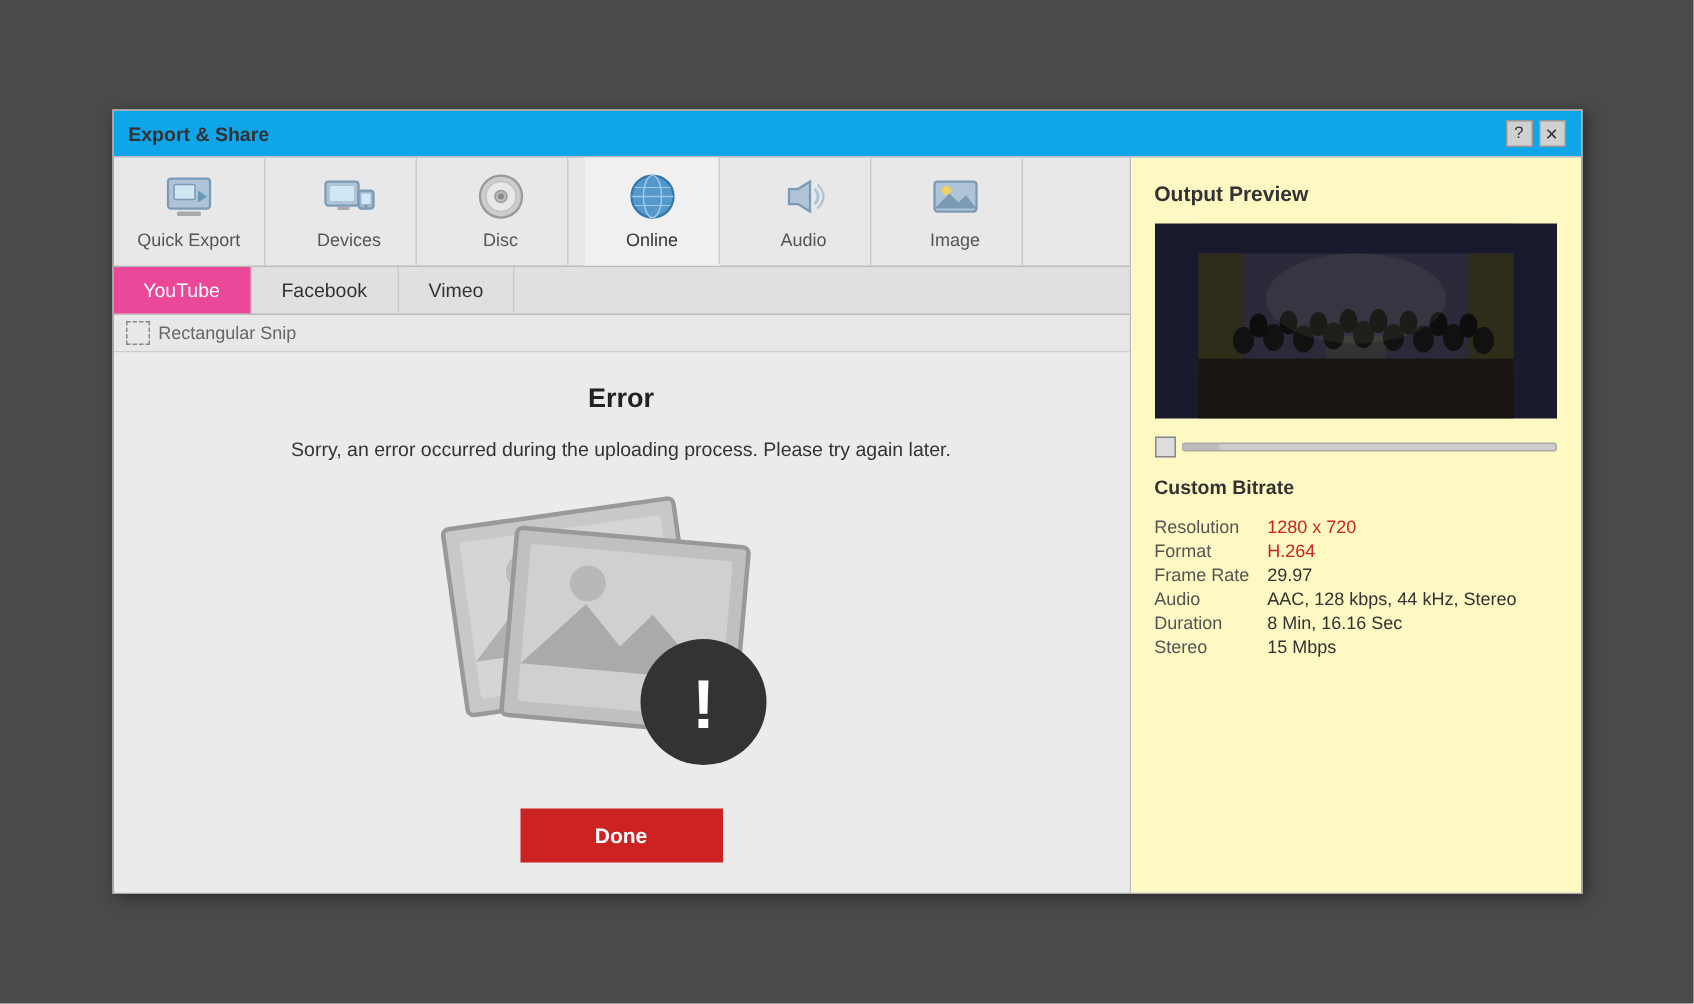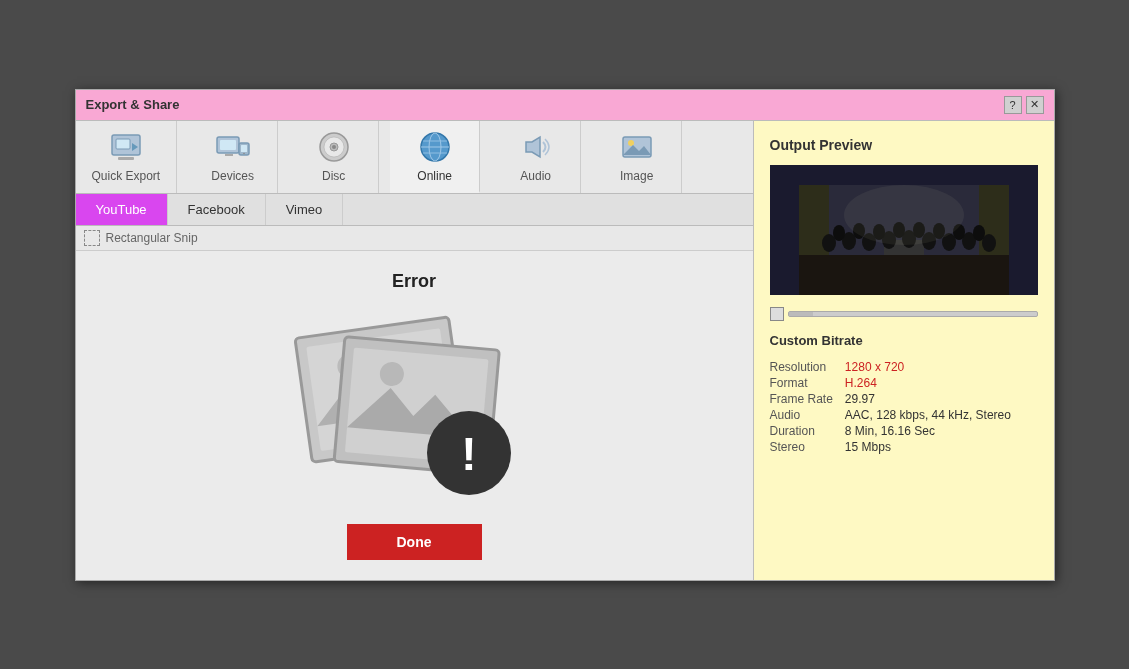--- a/index.html
+++ b/index.html
@@ -18,21 +18,21 @@
     .dialog {
       width: 980px;
       background: #f0f0f0;
       border: 1px solid #aaa;
       box-shadow: 2px 2px 10px rgba(0,0,0,0.5);
       display: flex;
       flex-direction: column;
     }
 
     .title-bar {
-      background: #f9a8d4;
+      background: #0ea5e9;
       border-bottom: 1px solid #bbb;
       padding: 6px 10px;
       display: flex;
       align-items: center;
       justify-content: space-between;
     }
 
     .title-bar-left {
       font-size: 13px;
       font-weight: 600;
@@ -116,21 +116,21 @@
 
     .sub-tab {
       padding: 8px 20px;
       cursor: pointer;
       font-size: 13px;
       color: #333;
       border-right: 1px solid #ccc;
     }
 
     .sub-tab.active {
-      background: #d946ef;
+      background: #ec4899;
       color: #fff;
     }
 
     
     .snip-bar {
       background: #e8e8e8;
       border-bottom: 1px solid #ccc;
       padding: 4px 8px;
       display: flex;
       align-items: center;
@@ -378,20 +378,21 @@
       </div>
 
       <div class="snip-bar">
         <span class="snip-icon"></span>
         <span>Rectangular Snip</span>
       </div>
 
       <div class="content-area">
 
         <div class="error-title">Error</div>
+        <div class="error-message">Sorry, an error occurred during the uploading process. Please try again later.</div>
 
         <div class="error-illustration">
           <svg viewBox="0 0 260 200" width="260" height="200">
 
             <g transform="rotate(-8, 90, 90)">
               <rect x="20" y="20" width="155" height="125" rx="4" fill="#c8c8c8" stroke="#999" stroke-width="3"></rect>
               <rect x="30" y="30" width="135" height="105" rx="2" fill="#d5d5d5"></rect>
 
               <circle cx="70" cy="55" r="12" fill="#bbb"></circle>
               <polygon points="30,110 70,70 95,95 115,72 155,110" fill="#b0b0b0"></polygon>

